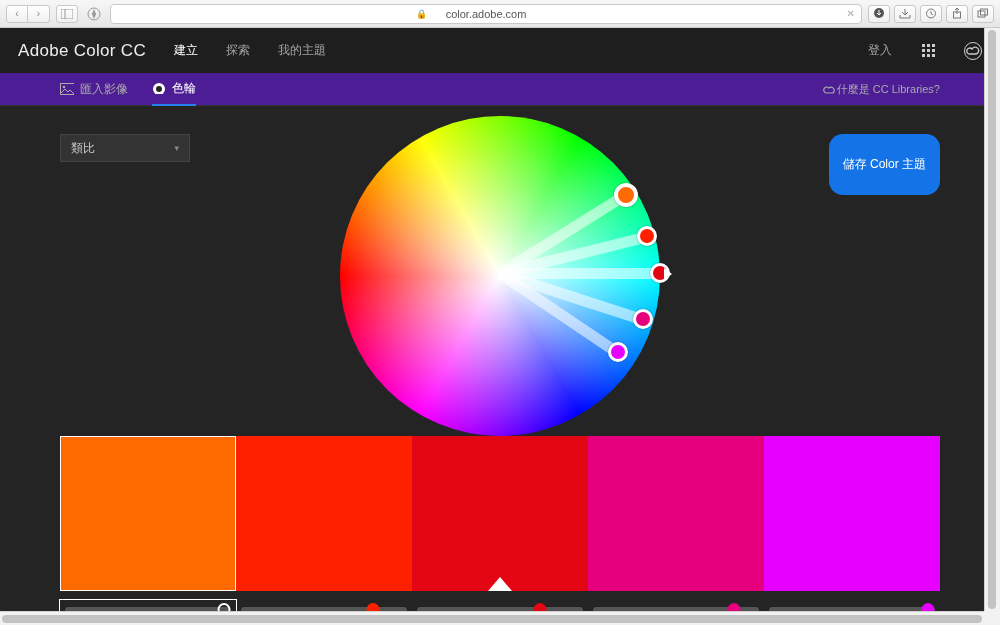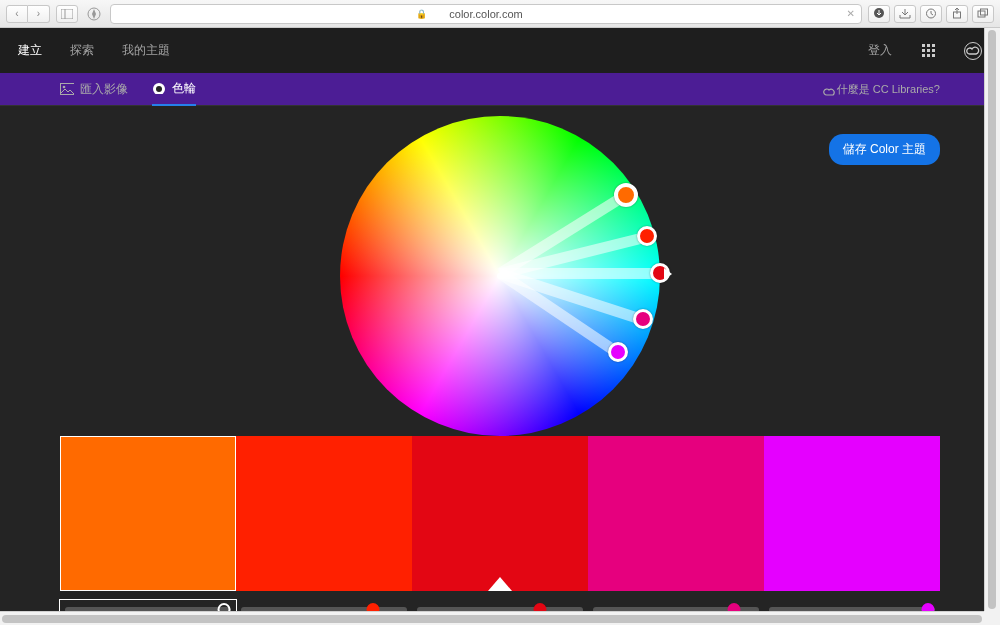--- a/index.html
+++ b/index.html
@@ -26,26 +26,26 @@
   .nav-link.active { color: #fff; }
   .spacer { flex: 1; }
   .hdr-ic { width: 16px; height: 14px; display:flex; align-items:center; justify-content:center; color:#ccc; font-size:13px; }
   .cc-icon { width:18px; height:18px; border:1.5px solid #ccc; border-radius:50%; display:flex; align-items:center; justify-content:center; font-size:8px; color:#ccc; }
 
   .subnav { height: 33px; border-bottom: 1px solid #333; display: flex; align-items: center; padding: 0 60px; gap: 24px; background:#4c1d95; }
   .subtab { display: flex; align-items: center; gap: 6px; font-size: 12px; color: #aaa; height: 33px; cursor:pointer; }
   .subtab.active { color: #fff; border-bottom: 2px solid #2680eb; }
   .subtab .ic { width:14px; height:12px; }
   .subnav .spacer { flex:1; }
-  .libraries { font-size: 11px; color: #aaa; display:flex; align-items:flex-end; }
+  .libraries { font-size: 11px; color: #aaa; display:flex; align-items:center; }
 
   .content { position: relative; width: 100%; height: calc(100% - 78px); background:#242424; padding: 28px 60px 0; }
   .label { font-size: 12px; color: #bbb; margin-bottom: 8px; }
   .select { width: 130px; height: 28px; background: #333; border: 1px solid #444; display:flex; align-items:center; justify-content:space-between; padding: 0 10px; font-size: 12px; color:#ccc; cursor:pointer; }
-  .save-btn { position: absolute; right: 60px; top: 28px; background: #1473e6; color: #fff; font-size: 12px; padding: 7px 14px; border-radius: 14px; cursor:pointer; }
+  .save-btn { position: absolute; right: 60px; top: 28px; background: #1473e6; color: #fff; font-size: 12px; padding: 22px 14px; border-radius: 14px; cursor:pointer; }
 
   
   .wheel-wrap { position:absolute; left:50%; top:10px; transform:translateX(-50%); width:320px; height:320px; }
   .wheel {
     width: 320px; height: 320px; border-radius: 50%;
     background:
       radial-gradient(circle at center, #fff 0%, rgba(255,255,255,0) 70%),
       conic-gradient(from -90deg,
         #ff0000, #ff8000, #ffff00, #80ff00, #00ff00, #00ff80, #00ffff,
         #0080ff, #0000ff, #8000ff, #ff00ff, #ff0080, #ff0000);
@@ -102,21 +102,21 @@
       </svg>
   </div>
   <div class="reader">
     <svg width="14" height="14">
         <circle cx="7" cy="7" r="6" fill="none" stroke="#999"></circle>
         <path d="M7 2 L9 7 L7 12 L5 7 Z" fill="#999"></path>
       </svg>
   </div>
   <div class="url-bar">
     <span class="lock">🔒</span>
-    <span>color.color.com</span>
+    <span>color.adobe.com</span>
     <span class="clear">✕</span>
   </div>
   <div class="right-icons">
     <div class="btn">
       <svg width="12" height="11">
           <circle cx="6" cy="5" r="5" fill="#555"></circle>
           <path d="M6 2 L6 6 M4 5 L6 7 L8 5" stroke="#fff" fill="none"></path>
         </svg>
     </div>
     <div class="btn">
@@ -144,20 +144,21 @@
     </div>
   </div>
 </div>
 <div class="plus-tab">
     <span>+</span>
   </div>
 
 <div class="app">
 
   <div class="app-header">
+    <div class="brand">Adobe Color CC</div>
     <div class="nav-link active">建立</div>
     <div class="nav-link">探索</div>
     <div class="nav-link">我的主題</div>
     <div class="spacer"></div>
     <div class="nav-link">登入</div>
     <div class="hdr-ic">
       <svg width="13" height="13">
           <rect x="0" y="0" width="3" height="3" fill="#ccc"></rect>
           <rect x="5" y="0" width="3" height="3" fill="#ccc"></rect>
           <rect x="10" y="0" width="3" height="3" fill="#ccc"></rect>
@@ -195,20 +196,24 @@
     <div class="spacer"></div>
     <div class="libraries">
       <svg width="14" height="12">
           <path d="M4 10 A3 3 0 1 1 6 5 A3.2 3.2 0 1 1 10 10 Z" fill="none" stroke="#aaa" stroke-width="1.2"></path>
         </svg>
       <span>什麼是 CC Libraries?</span>
     </div>
   </div>
 
   <div class="content">
+    <div class="select">
+      <span>類比</span>
+      <span style="font-size:9px;color:#888;">▾</span>
+    </div>
     <div class="save-btn"><span>儲存 Color 主題</span></div>
 
     <div class="wheel-wrap">
       <div class="wheel"></div>
       <div class="center-dot"></div>
       <div id="wheel-overlay">
           <div class="ray" style="width: 148px; transform: rotate(-32deg);"></div>
           <div class="marker base" style="left: 285.511px; top: 78.5719px; background: rgb(255, 106, 0);"></div>
           <div class="ray" style="width: 152px; transform: rotate(-14deg);"></div>
           <div class="marker" style="left: 307.485px; top: 120.228px; background: rgb(255, 32, 0);"></div>

